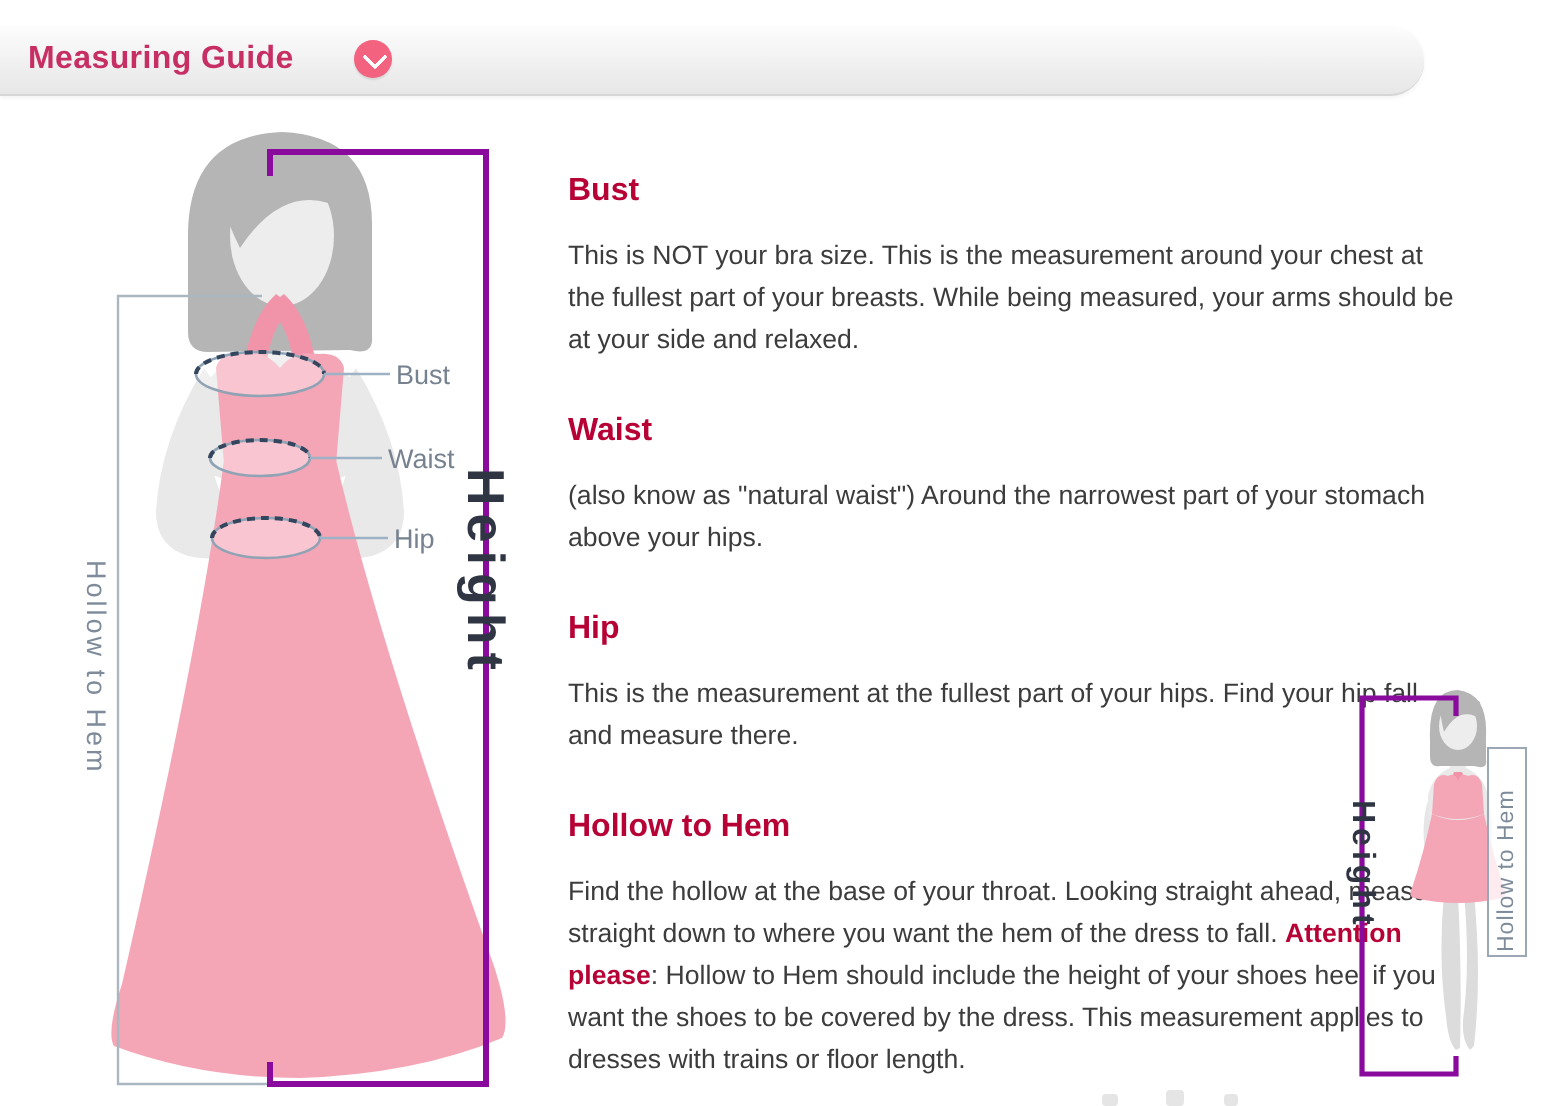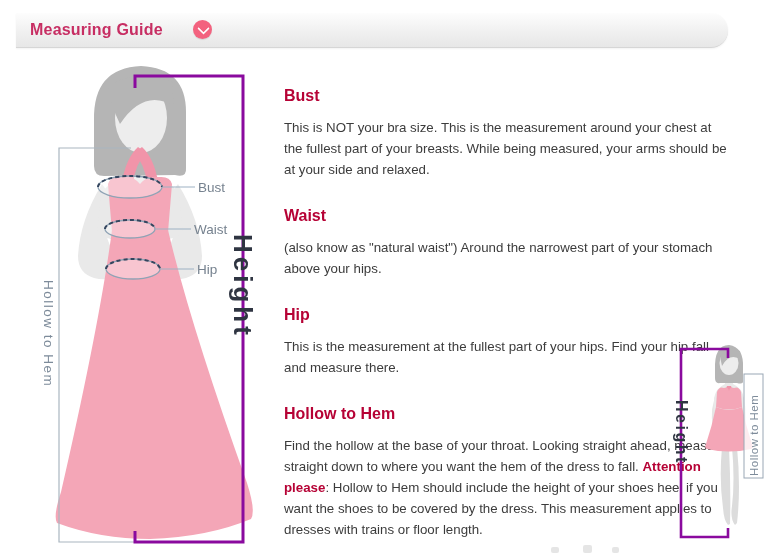--- a/index.html
+++ b/index.html
@@ -3,21 +3,21 @@
 <meta charset="utf-8">
 <style>
   html,body{margin:0;padding:0;}
   body{
     width:778px;height:553px;position:relative;overflow:hidden;
     background:#ffffff;
     font-family:"Liberation Sans", sans-serif;
   }
   
   .header-bar{
-    position:absolute;left:16px;top:13px;width:676px;height:34px;
+    position:absolute;left:0;top:13px;width:676px;height:34px;
     background:linear-gradient(#fdfdfd,#efefef 60%,#e7e7e7);
     border-radius:0 17px 17px 0;
     border-bottom:1px solid #d6d6d6;
     box-shadow:0 1px 2px rgba(0,0,0,0.05);
     padding-left:36px;
   }
   .header-title{
     position:absolute;left:14px;top:8px;
     color:#c72e63;font-size:16px;font-weight:bold;letter-spacing:0.2px;
   }

